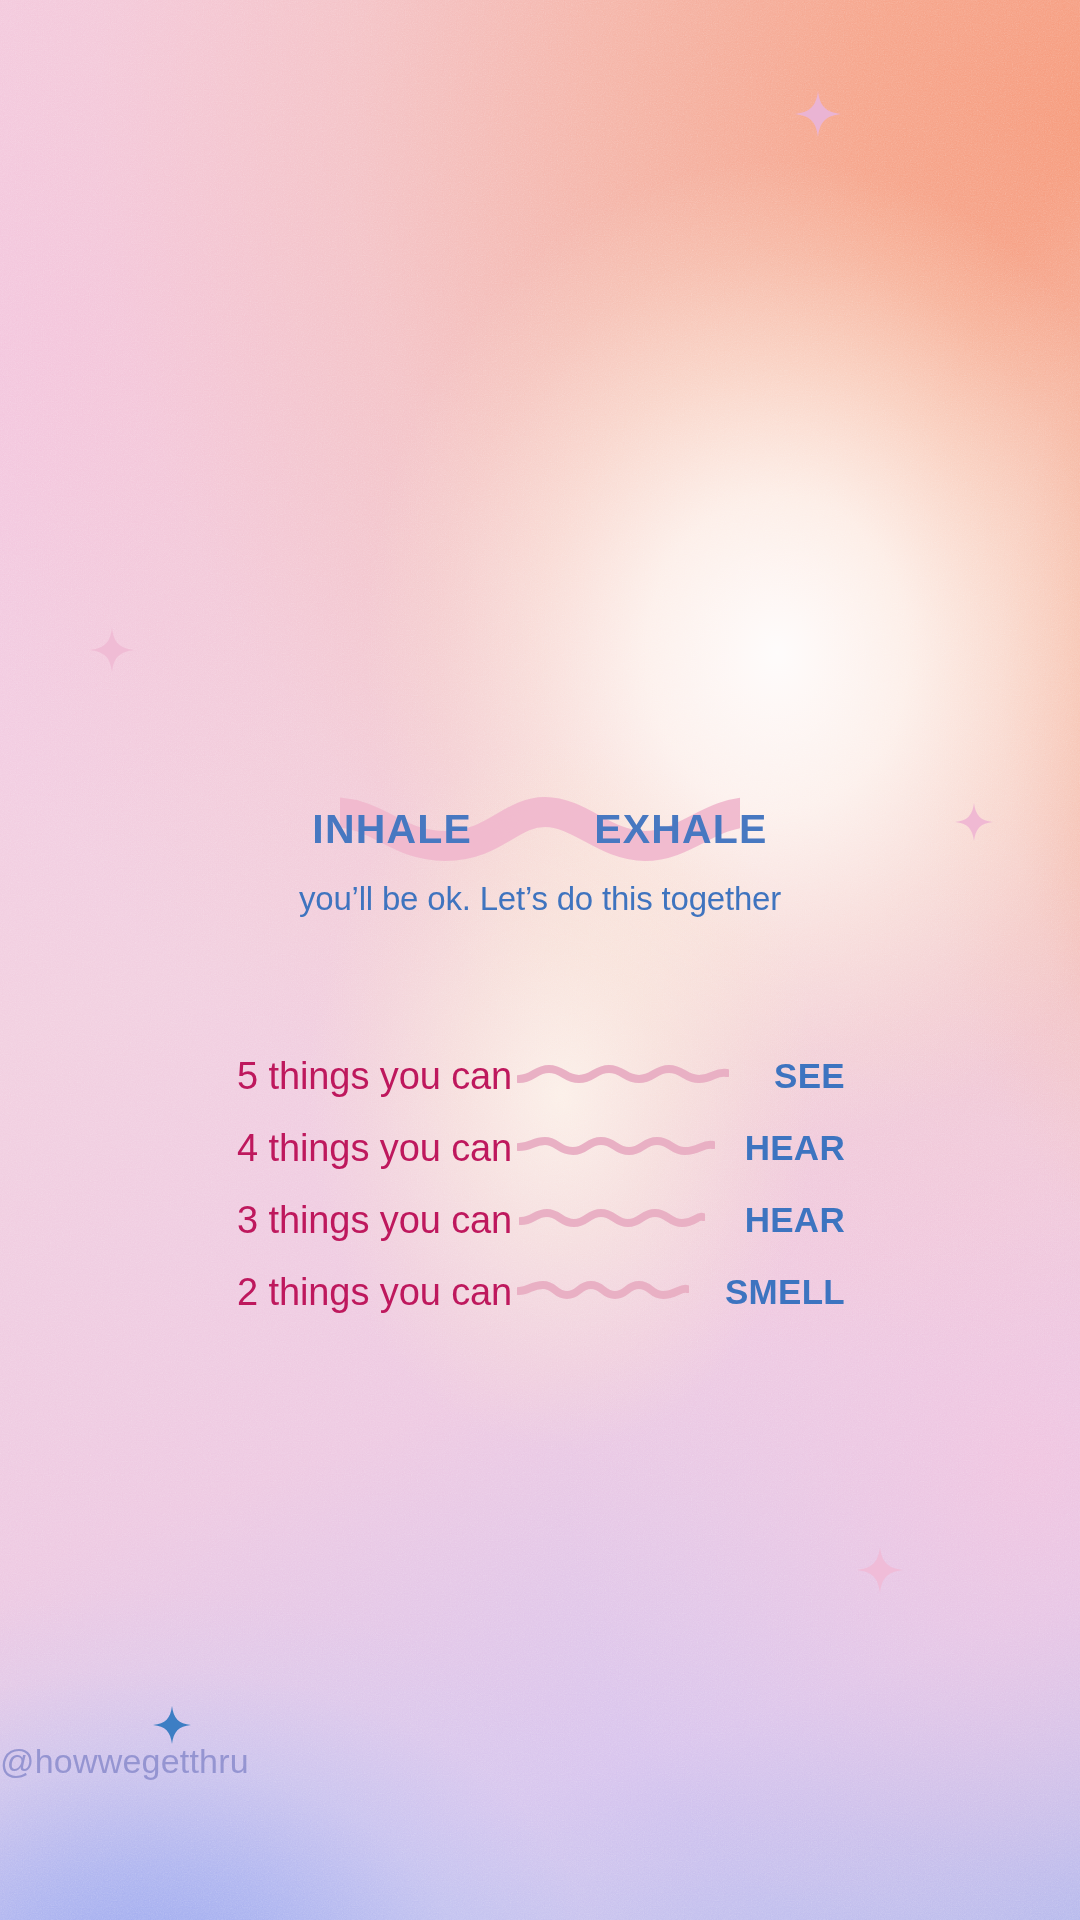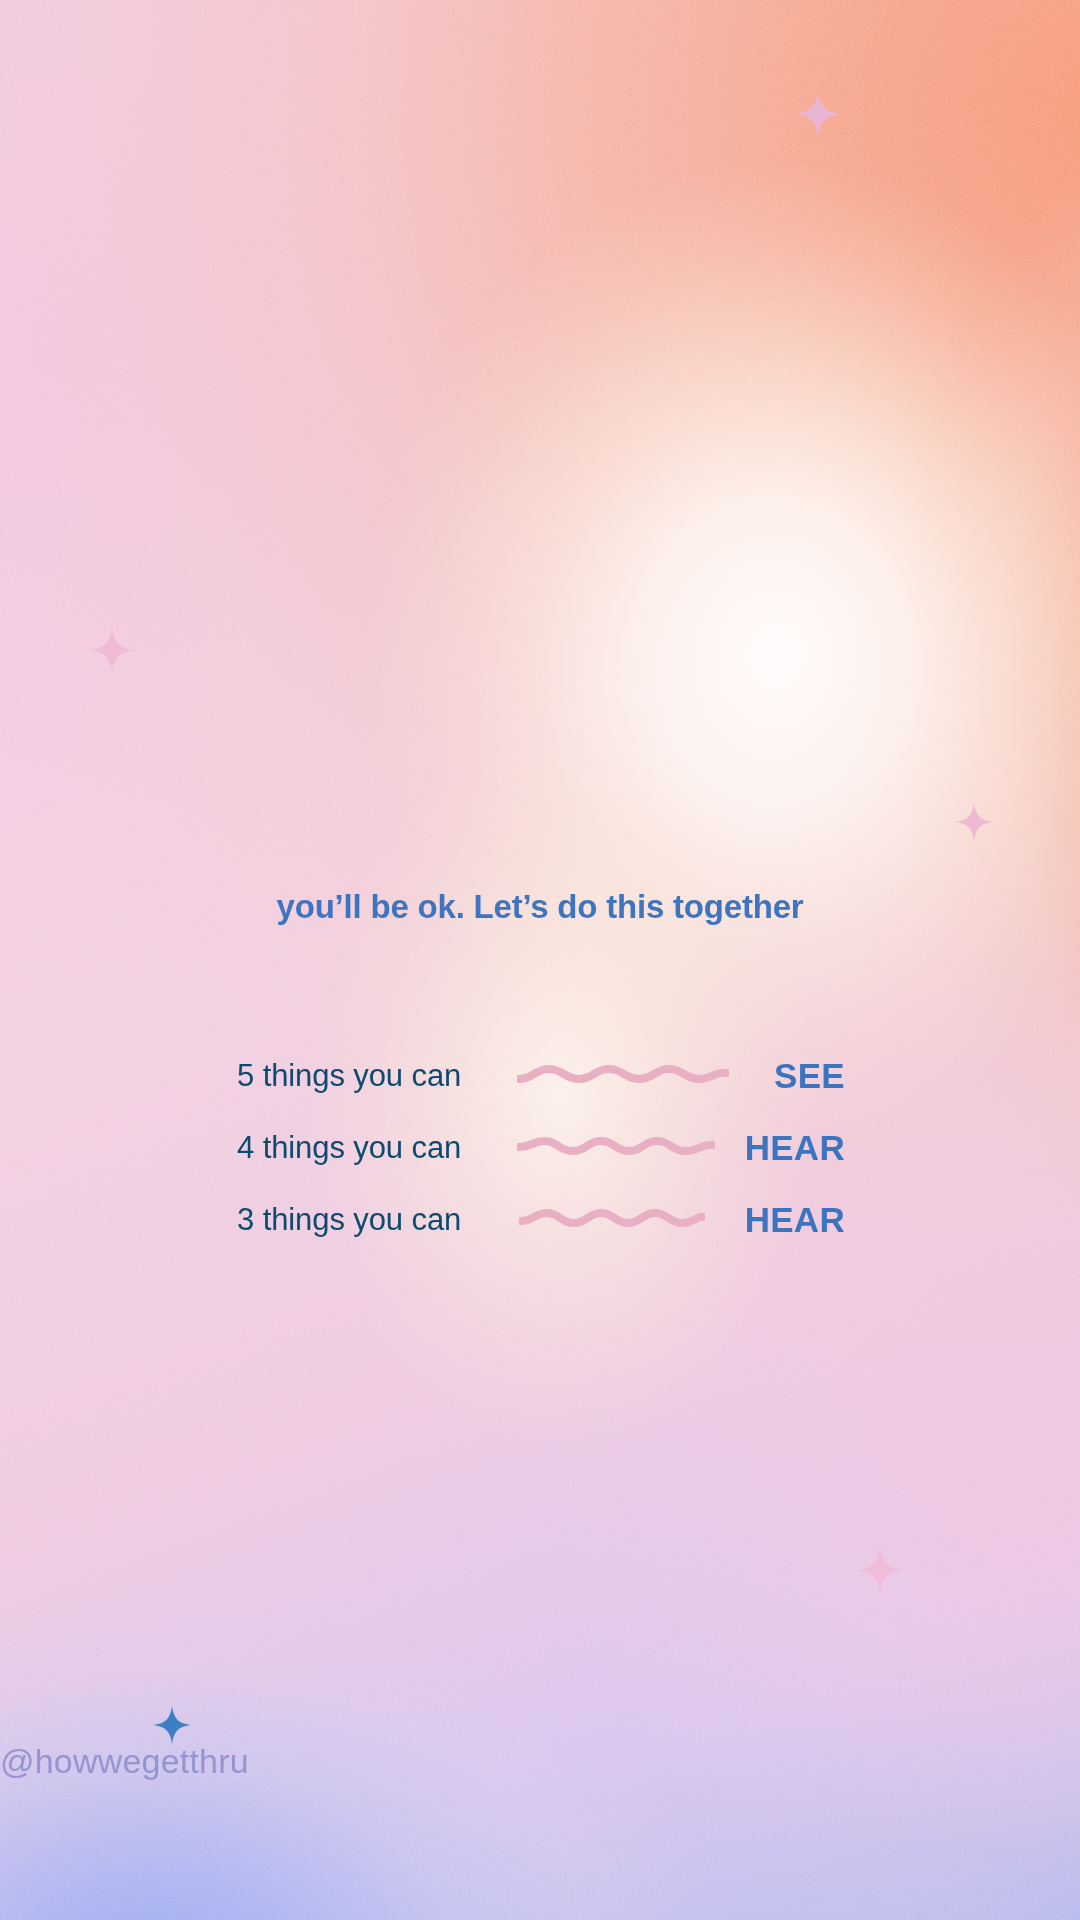--- a/index.html
+++ b/index.html
@@ -162,42 +162,41 @@
     line-height: 1;
   }
 
   .subtitle {
     position: absolute;
     left: 0; right: 0;
     top: 880px;
     text-align: center;
     color: #3f74bf;
     font-size: 33px;
-    font-weight: 700;
+    font-weight: 400;
     letter-spacing: -0.2px;
-    margin-top: 8px;
   }
 
   
   .senses {
     position: absolute;
     left: 50%;
     transform: translateX(-50%);
     top: 1040px;
     width: 610px;
   }
   .sense-row {
     position: relative;
     height: 72px;
     display: flex;
     align-items: center;
   }
   .sense-count {
-    color: #0c4a6e;
-    font-size: 31px;
+    color: #be185d;
+    font-size: 38px;
     font-weight: 400;
     white-space: nowrap;
     z-index: 2;
     position: relative;
     letter-spacing: -0.1px;
   }
   .sense-squiggle {
     position: absolute;
     top: 50%;
     transform: translateY(-50%);
@@ -284,20 +283,31 @@
       </svg>
   </div>
   <div class="sparkle" style="left:153px; top:1706px; width:38px; height:38px;">
     <svg viewBox="0 0 100 100">
         <path d="M50 0 C54 33 67 46 100 50 C67 54 54 67 50 100 C46 67 33 54 0 50 C33 46 46 33 50 0 Z" fill="#3d7ec4"></path>
       </svg>
   </div>
 
   <div class="content">
 
+    <div class="headline-block">
+      <div class="headline-wave">
+        <svg viewBox="0 0 400 86" preserveAspectRatio="none">
+          <path d="M-10 26 C 40 26, 55 60, 105 60 S 170 26, 205 26 S 265 60, 305 60 S 370 26, 412 26" fill="none" stroke="#f0b8ce" stroke-width="30" stroke-linecap="round" opacity="0.95"></path>
+        </svg>
+      </div>
+      <div class="headline-words">
+        <span class="headline-word">INHALE</span>
+        <span class="headline-word">EXHALE</span>
+      </div>
+    </div>
 
     <div class="subtitle">you’ll be ok. Let’s do this together</div>
 
     <div class="senses">
 
       <div class="sense-row" data-row="0">
         <span class="sense-count">5 things you can</span>
         <span class="sense-squiggle">
           <svg viewBox="0 0 212 30" preserveAspectRatio="none">
             <path d="M2 18 C 16 18, 18 8, 32 8 S 48 18, 62 18 S 78 8, 92 8 S 108 18, 122 18 S 138 8, 152 8 S 168 18, 182 18 S 198 10, 210 12" fill="none" stroke="#e9b0c4" stroke-width="8" stroke-linecap="round"></path>
@@ -319,20 +329,29 @@
       <div class="sense-row" data-row="2">
         <span class="sense-count">3 things you can</span>
         <span class="sense-squiggle">
           <svg viewBox="0 0 186 30" preserveAspectRatio="none">
             <path d="M2 16 C 14 16, 16 8, 28 8 S 42 18, 55 18 S 69 8, 82 8 S 96 18, 109 18 S 123 8, 136 8 S 150 18, 163 18 S 178 10, 184 12" fill="none" stroke="#e9b0c4" stroke-width="8" stroke-linecap="round"></path>
           </svg>
         </span>
         <span class="sense-word">HEAR</span>
       </div>
 
+      <div class="sense-row" data-row="3">
+        <span class="sense-count">2 things you can</span>
+        <span class="sense-squiggle">
+          <svg viewBox="0 0 172 30" preserveAspectRatio="none">
+            <path d="M2 14 C 12 14, 14 8, 26 8 S 38 18, 50 18 S 62 8, 74 8 S 86 18, 98 18 S 110 8, 122 8 S 134 18, 146 18 S 164 10, 170 12" fill="none" stroke="#e9b0c4" stroke-width="8" stroke-linecap="round"></path>
+          </svg>
+        </span>
+        <span class="sense-word">SMELL</span>
+      </div>
 
 
     </div>
 
     <div class="handle">@howwegetthru</div>
 
   </div>
 </div>
 
 </body></html>

